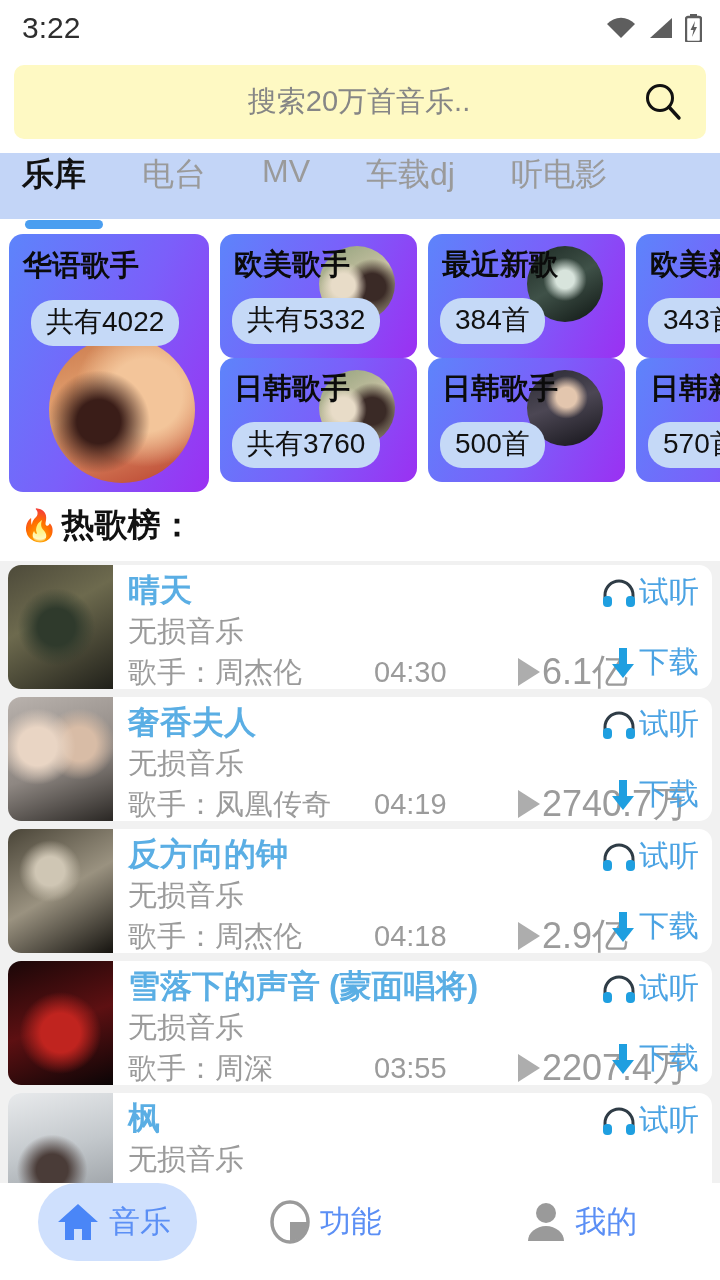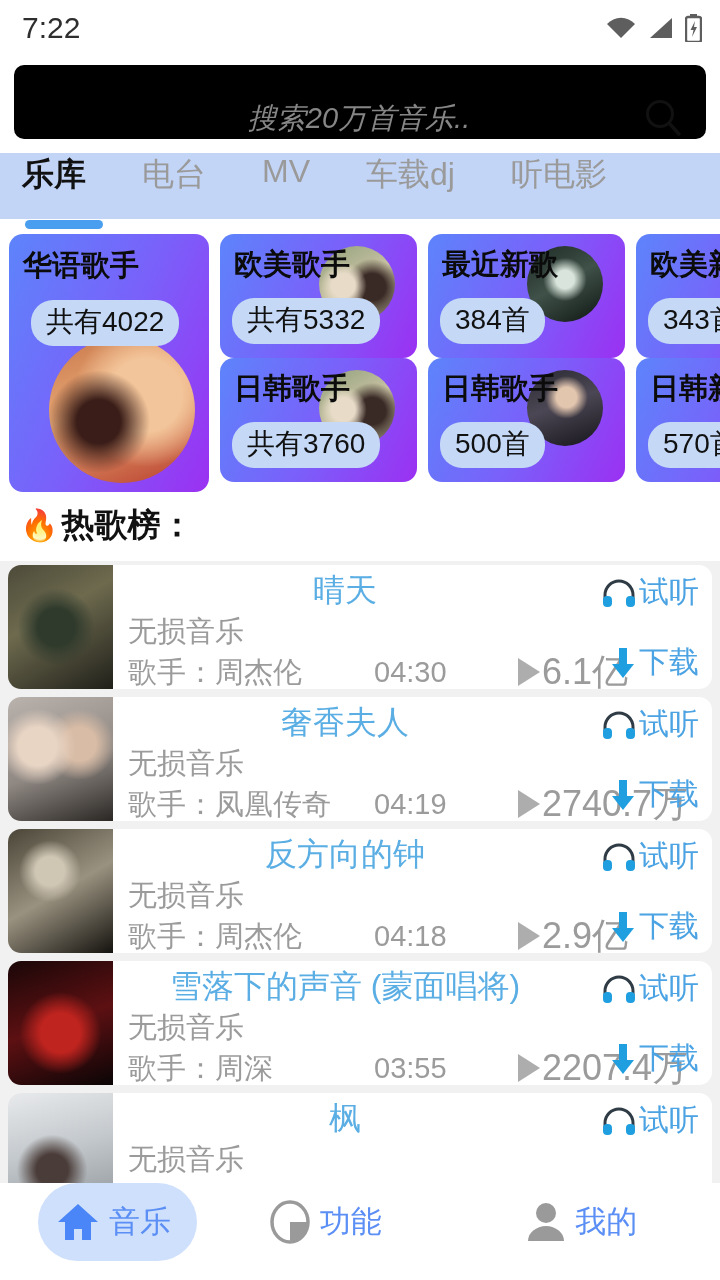--- a/index.html
+++ b/index.html
@@ -47,27 +47,26 @@
   .ic-batt { width: 17px; height: 28px; display:block; }
 
   
   .search-wrap {
     background: #ffffff;
     padding: 10px 14px 14px 14px;
     flex: 0 0 auto;
   }
   .searchbar {
     height: 74px;
-    background: #000000;
+    background: #fef9c3;
     border-radius: 10px;
     display: flex;
-    align-items: flex-end;
+    align-items: center;
     position: relative;
     padding: 0 22px;
-    font-style: italic;
   }
   .search-placeholder {
     flex: 1;
     text-align: center;
     font-size: 29px;
     color: #868686;
     padding-left: 40px;
   }
   .ic-search { width: 42px; height: 42px; flex: 0 0 auto; }
 
@@ -254,25 +253,24 @@
       linear-gradient(165deg, #e8eaec 0%, #c3c8cc 45%, #8c9196 100%);
   }
 
   .song-info {
     flex: 1 1 auto;
     position: relative;
     padding: 4px 0 0 15px;
   }
   .song-title {
     font-size: 32px;
-    font-weight: normal;
+    font-weight: bold;
     color: #5aaee4;
     white-space: nowrap;
     line-height: 42px;
-    text-align: center;
   }
   .song-quality {
     font-size: 29px;
     color: #9b9b9b;
     line-height: 40px;
   }
   .song-meta-row {
     position: relative;
     height: 42px;
     line-height: 42px;
@@ -358,21 +356,21 @@
   .ic-home { width: 44px; height: 42px; }
   .ic-func { width: 42px; height: 44px; }
   .ic-user { width: 40px; height: 42px; }
 </style>
 </head>
 <body>
 
 <div id="app">
 
   <div class="statusbar">
-    <div class="status-time">7:22</div>
+    <div class="status-time">3:22</div>
     <div class="status-icons">
       <svg class="ic-wifi" viewBox="0 0 30 24">
         <path d="M15 22 L1 8 A19 19 0 0 1 29 8 Z" fill="#5e5e5e"></path>
       </svg>
       <svg class="ic-signal" viewBox="0 0 27 24">
         <path d="M25 2 L25 22 L3 22 Z" fill="#5e5e5e"></path>
       </svg>
       <svg class="ic-batt" viewBox="0 0 17 28">
         <rect x="5" y="0" width="7" height="3" fill="#5e5e5e"></rect>
         <rect x="1" y="3" width="15" height="25" rx="2" fill="none" stroke="#5e5e5e" stroke-width="2.4"></rect>

